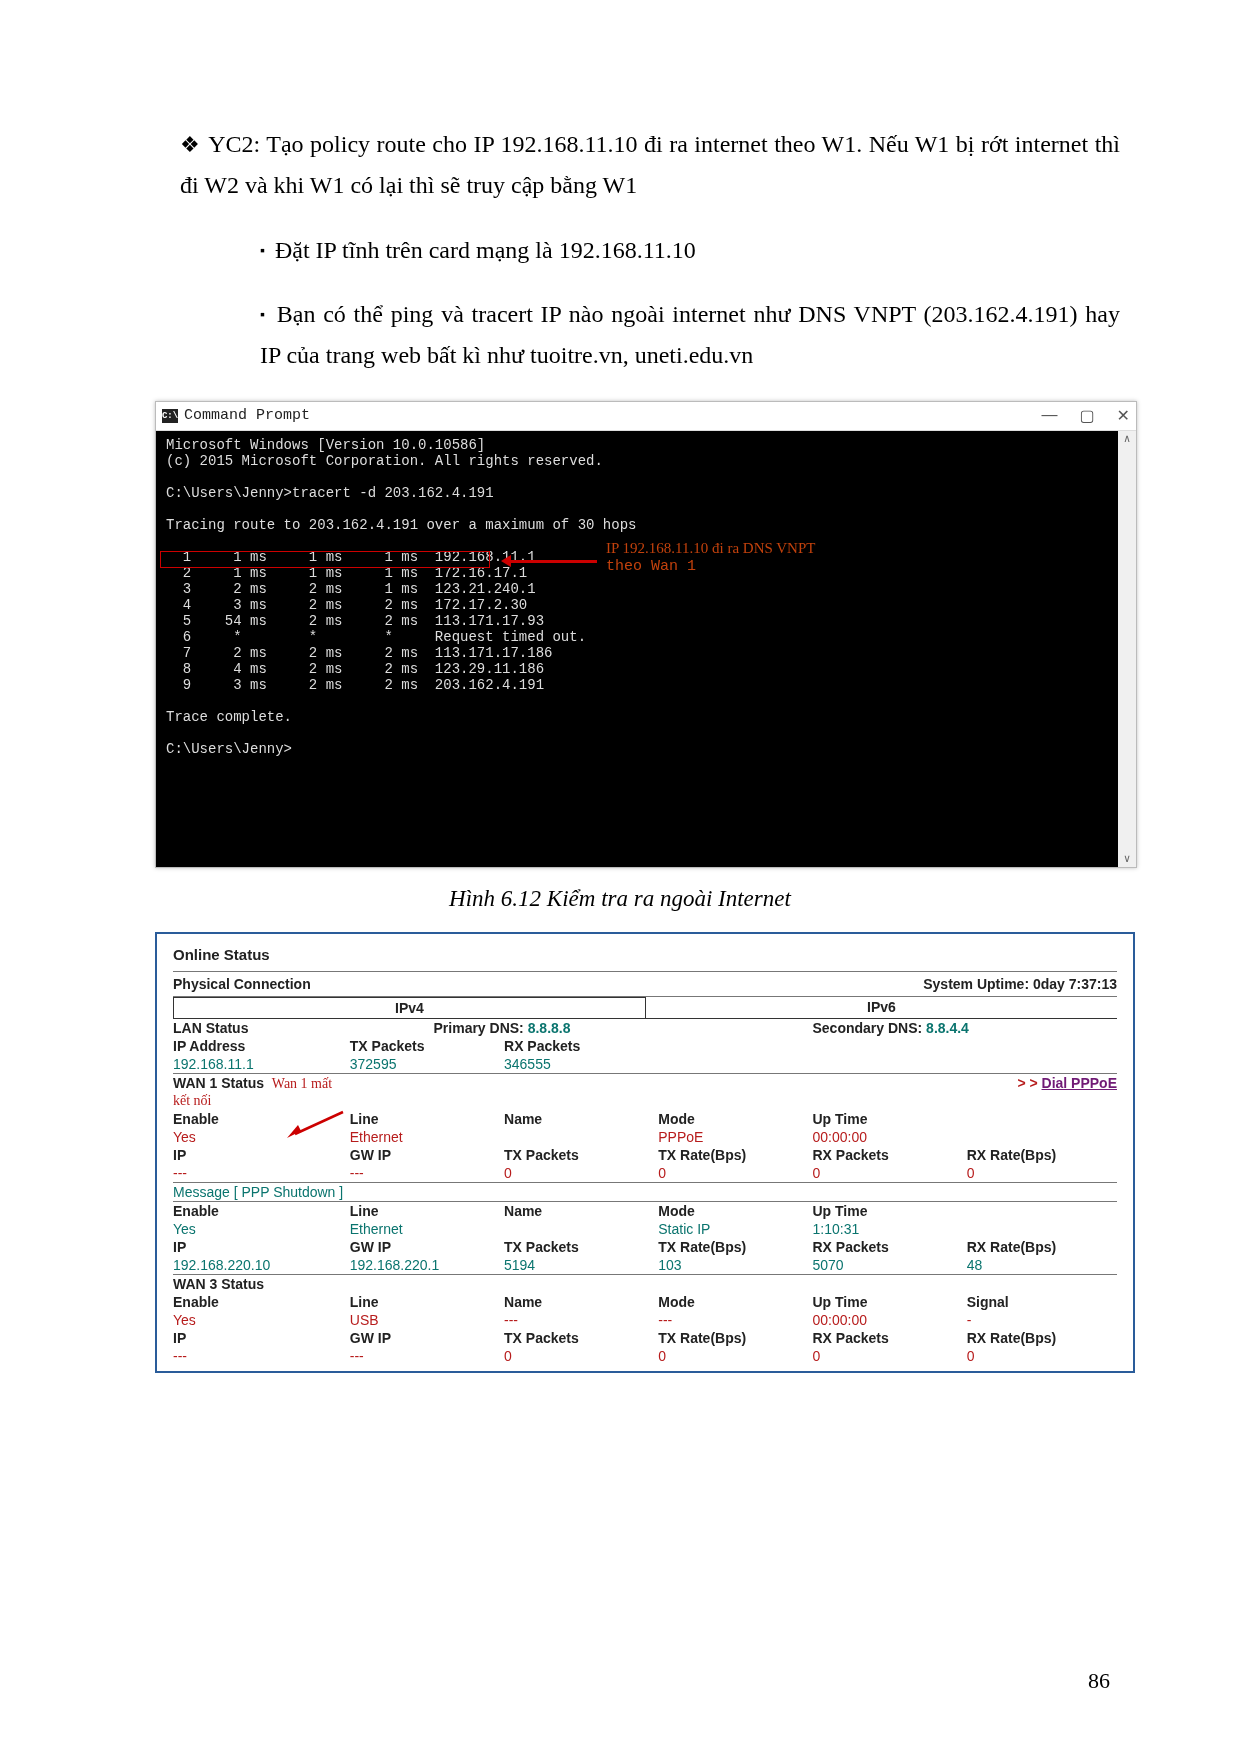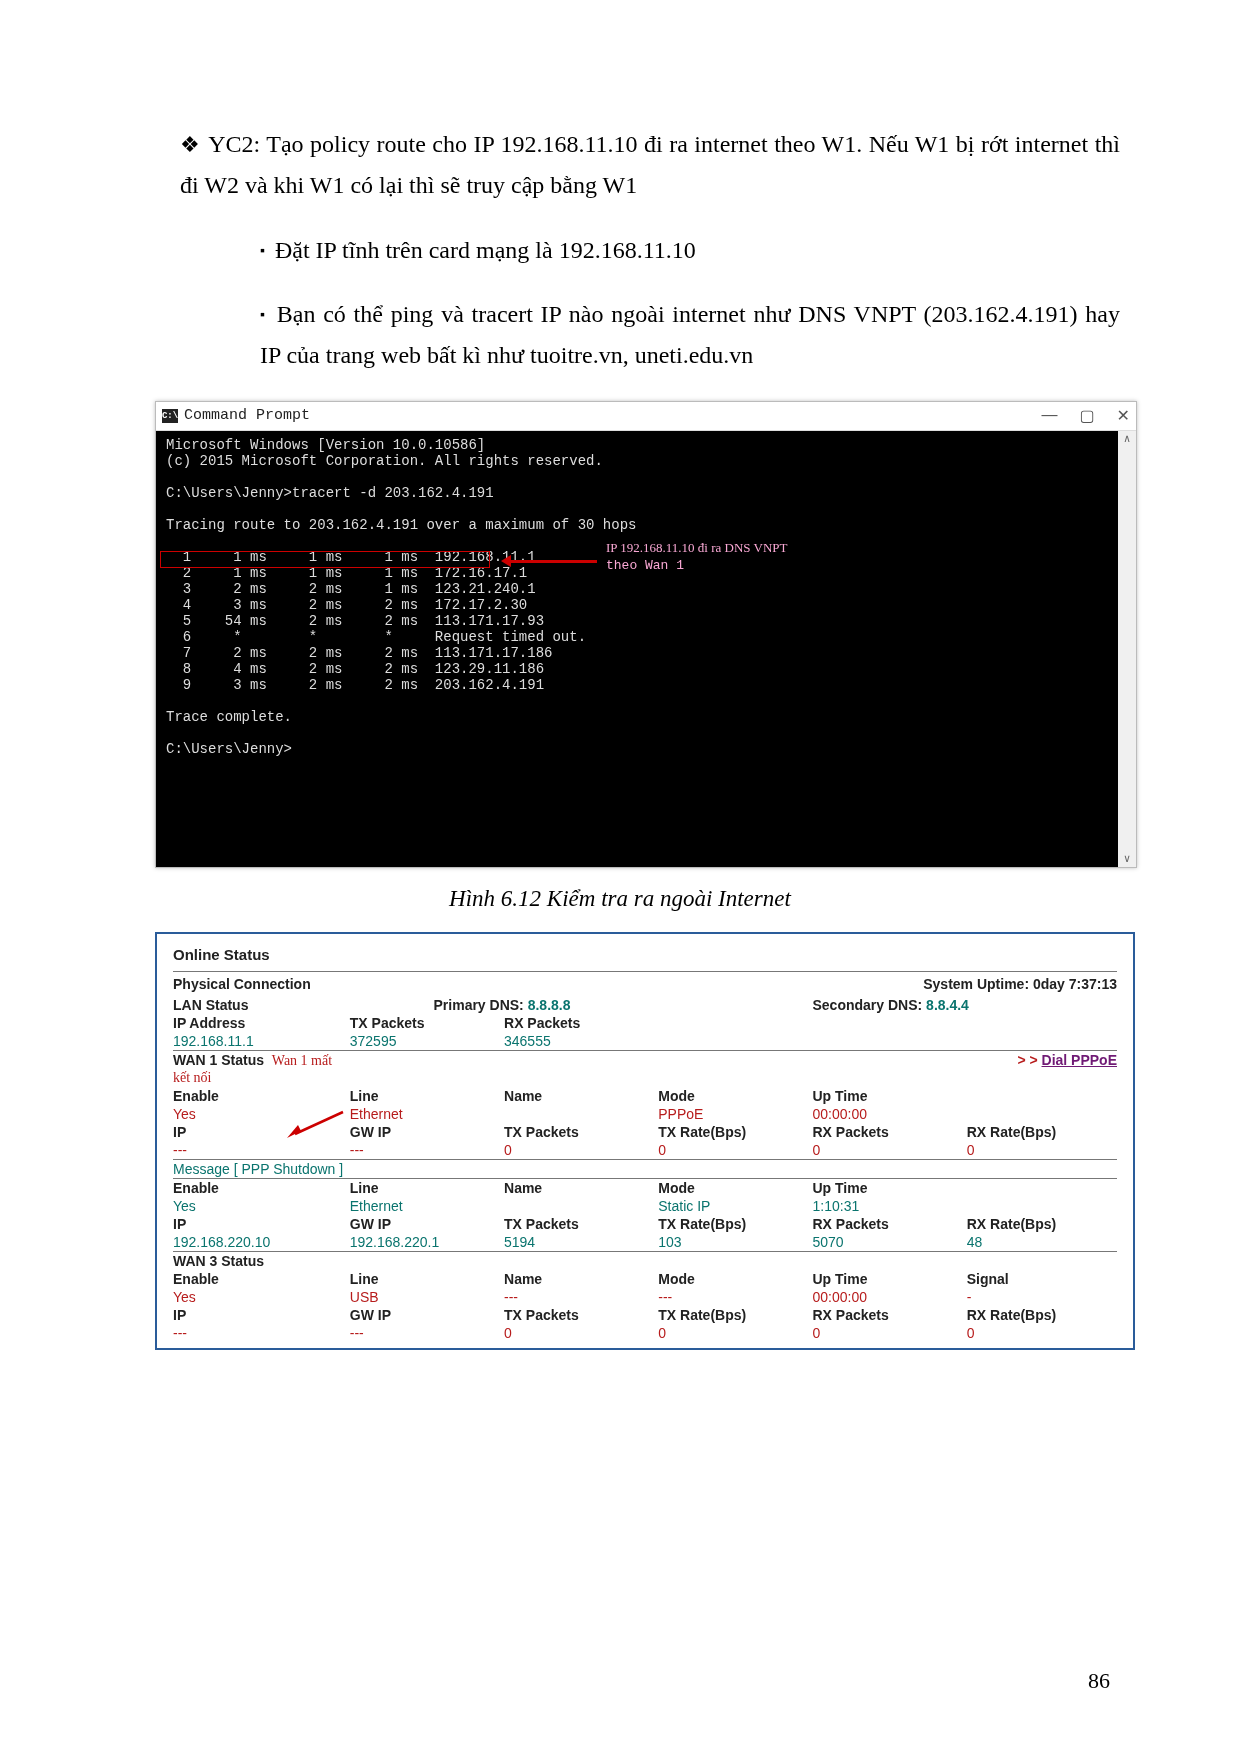--- a/index.html
+++ b/index.html
@@ -135,22 +135,22 @@
   .redarrow .head {
     width: 0; height: 0;
     border-top: 6px solid transparent;
     border-bottom: 6px solid transparent;
     border-right: 10px solid #c00;
     display: inline-block;
     vertical-align: middle;
   }
   .redtext {
     position: absolute;
-    color: #f9a8d4;
-    font-size: 13px;
+    color: #c2410c;
+    font-size: 15px;
     font-family: "Times New Roman", serif;
   }
 
   
   .panel-frame {
     margin: 20px 0 0 35px;
     width: 980px;
     border: 2px solid #2a5c9a;
     padding: 6px 16px 6px 16px;
     font-family: Arial, Helvetica, sans-serif;
@@ -275,20 +275,24 @@
 
 
   <div class="panel-frame">
     <div class="panel-title">Online Status</div>
 
     <div class="row-phys">
       <span>Physical Connection</span>
       <span class="uptime"><span>System Uptime: </span><span>0day 7:37:13</span></span>
     </div>
 
+    <div class="row-tabs">
+      <div class="tab active">IPv4</div>
+      <div class="tab">IPv6</div>
+    </div>
 
     <div class="grid6">
       <div class="bold">LAN Status</div>
       <div class="bold" style="grid-column:2/4;text-align:center"><span>Primary DNS: </span><span class="teal">8.8.8.8</span></div>
       <div></div>
       <div class="bold" style="grid-column:5/7"><span>Secondary DNS: </span><span class="teal">8.8.4.4</span></div>
     </div>
     <div class="grid6">
       <div class="bold">IP Address</div>
       <div class="bold">TX Packets</div>

